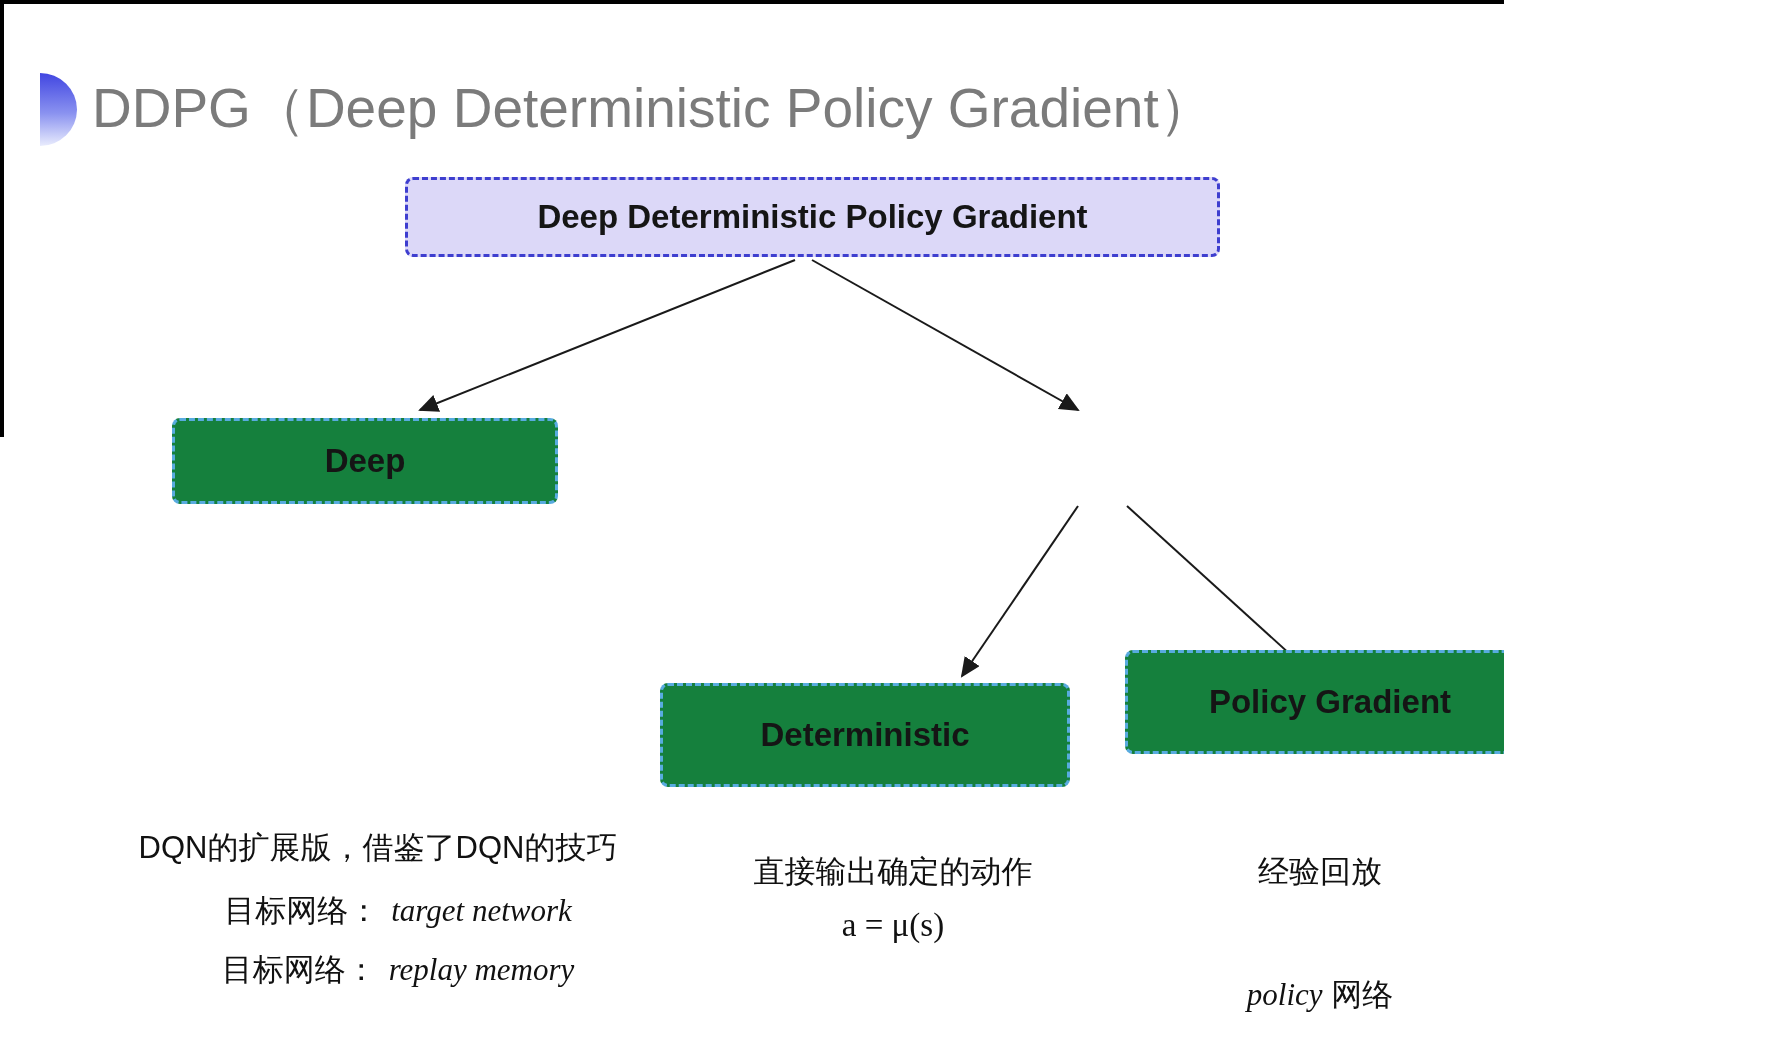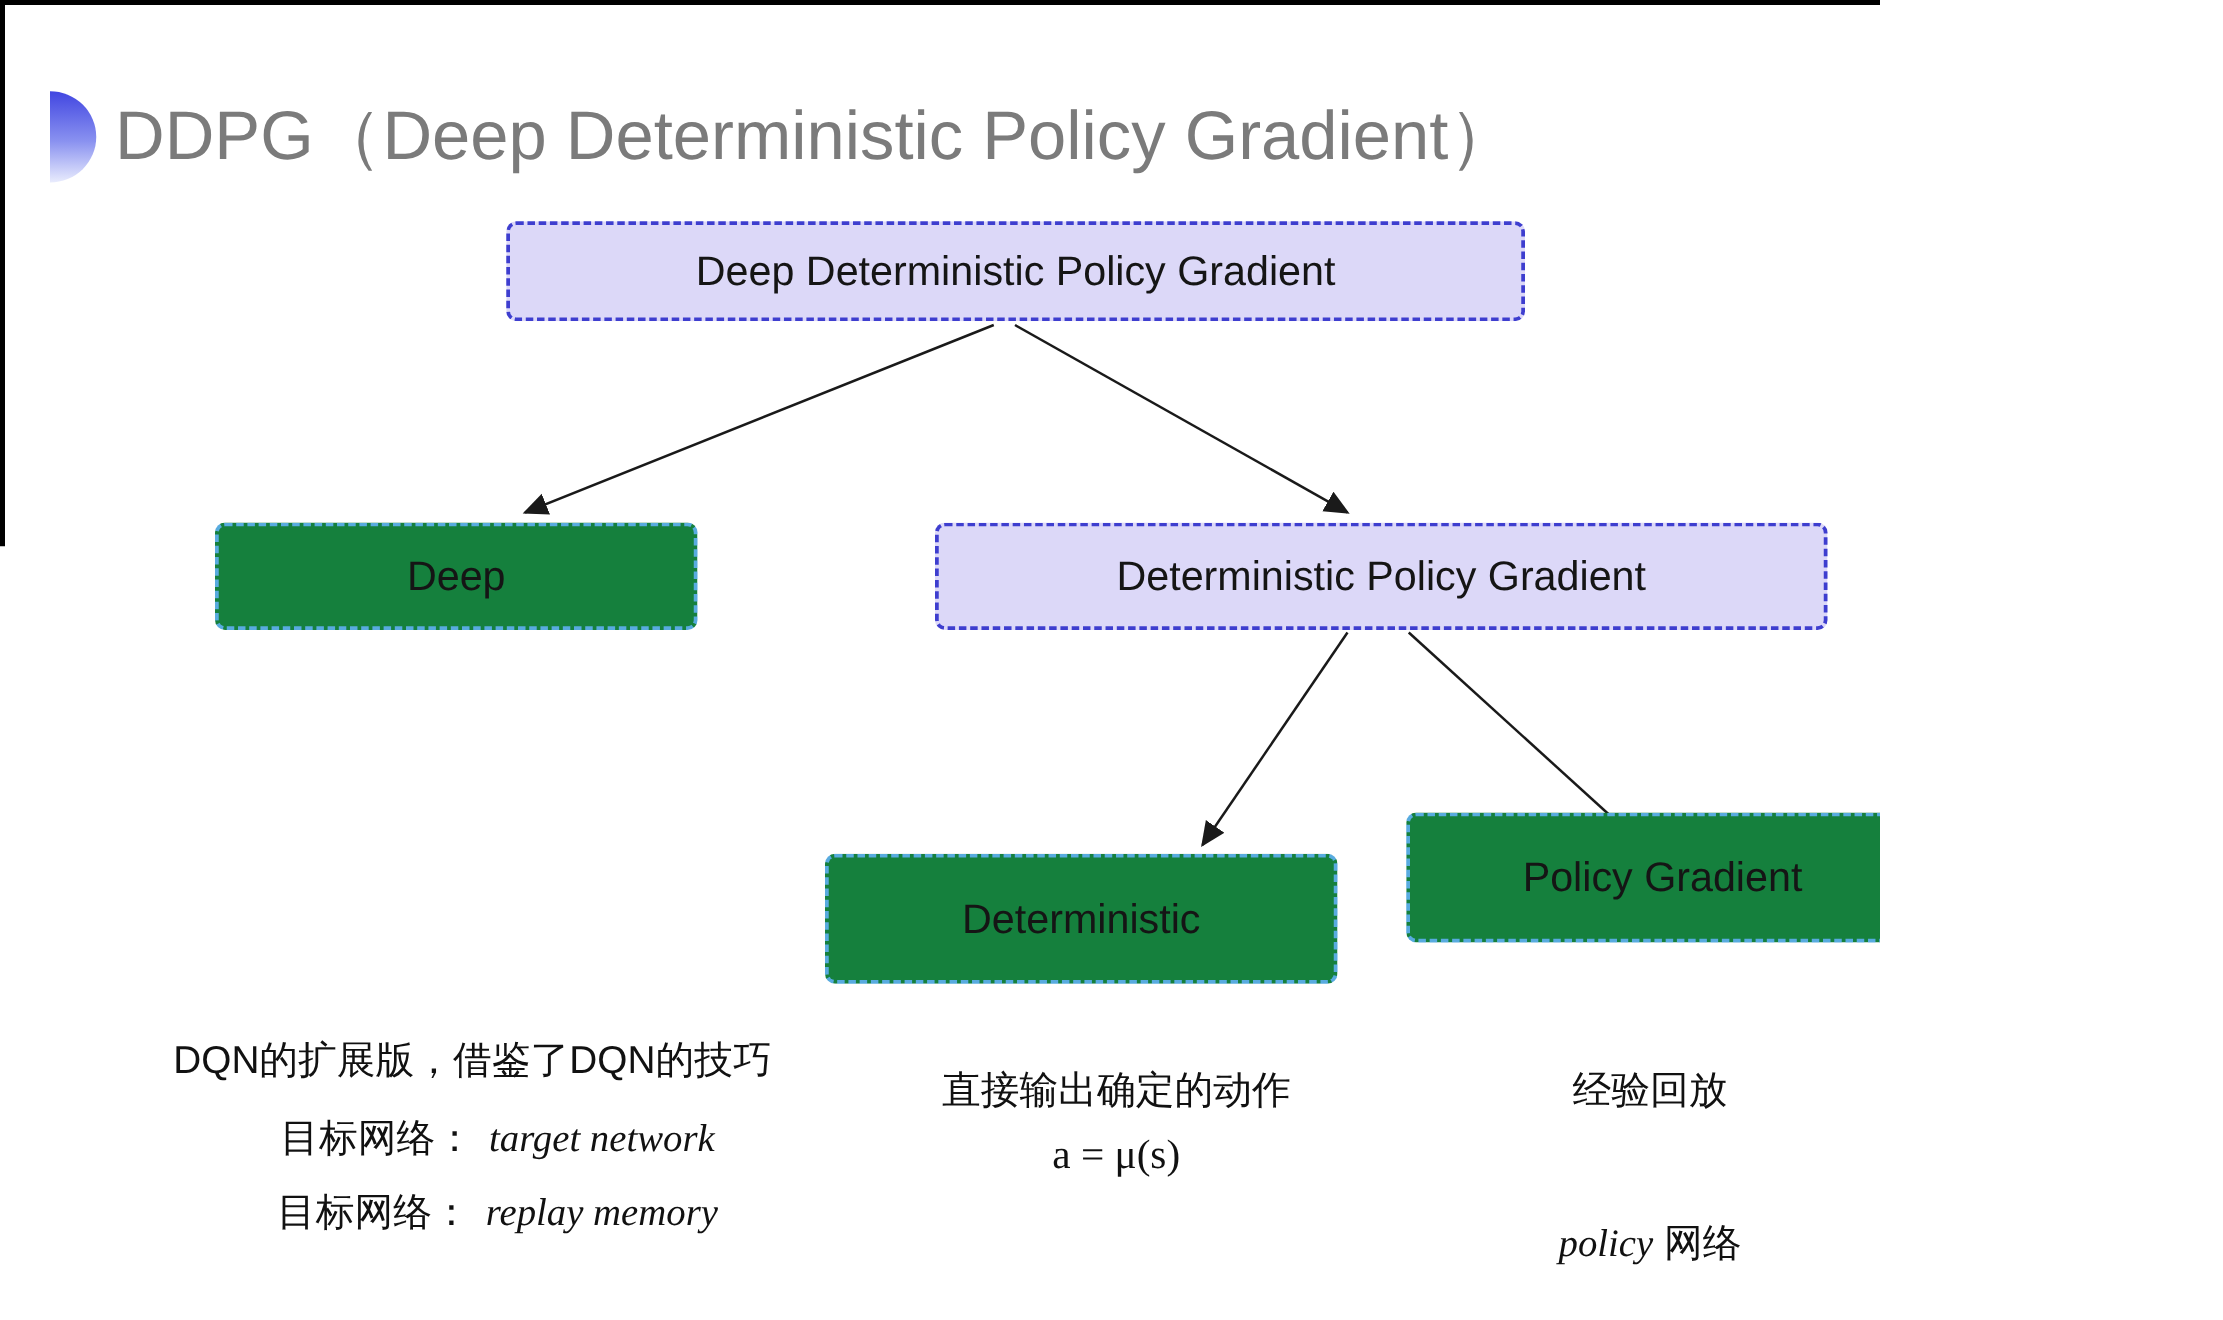--- a/index.html
+++ b/index.html
@@ -35,21 +35,21 @@
     position: absolute; left: 92px; top: 76px;
     font-size: 55px; line-height: 64px;
     color: #7b7b7b; letter-spacing: 0px;
     white-space: nowrap;
   }
   
   .node {
     position: absolute;
     display: flex; align-items: center; justify-content: center;
     border-radius: 8px;
-    font-size: 33px; font-weight: 400; color: #151515;
+    font-size: 33px; font-weight: 700; color: #151515;
     text-align: center;
   }
   .node.purple { background: #dcd8f8; border: 3px dashed #3e3ecf; }
   .node.cyan   { background: #15803d; border: 3px dashed #58abdf; }
   .node-root   { left: 405px; top: 177px; width: 809px; height: 74px; }
   .node-deep   { left: 172px; top: 418px; width: 380px; height: 80px; }
   .node-dpg    { left: 748px; top: 418px; width: 708px; height: 80px; }
   .node-det    { left: 660px; top: 683px; width: 404px; height: 98px; }
   .node-pg     { left: 1125px; top: 650px; width: 404px; height: 98px; }
   
@@ -99,23 +99,20 @@
   </svg>
 
   <div class="node purple node-root">
     <span>Deep Deterministic Policy Gradient</span>
   </div>
 
   <div class="node cyan node-deep">
     <span>Deep</span>
   </div>
 
-  <div class="node purple node-dpg">
-    <span>Deterministic Policy Gradient</span>
-  </div>
 
   <div class="node cyan node-det">
     <span>Deterministic</span>
   </div>
 
   <div class="node cyan node-pg">
     <span>Policy Gradient</span>
   </div>
 
   <div class="note-line" style="left:378px; top:848px;">

